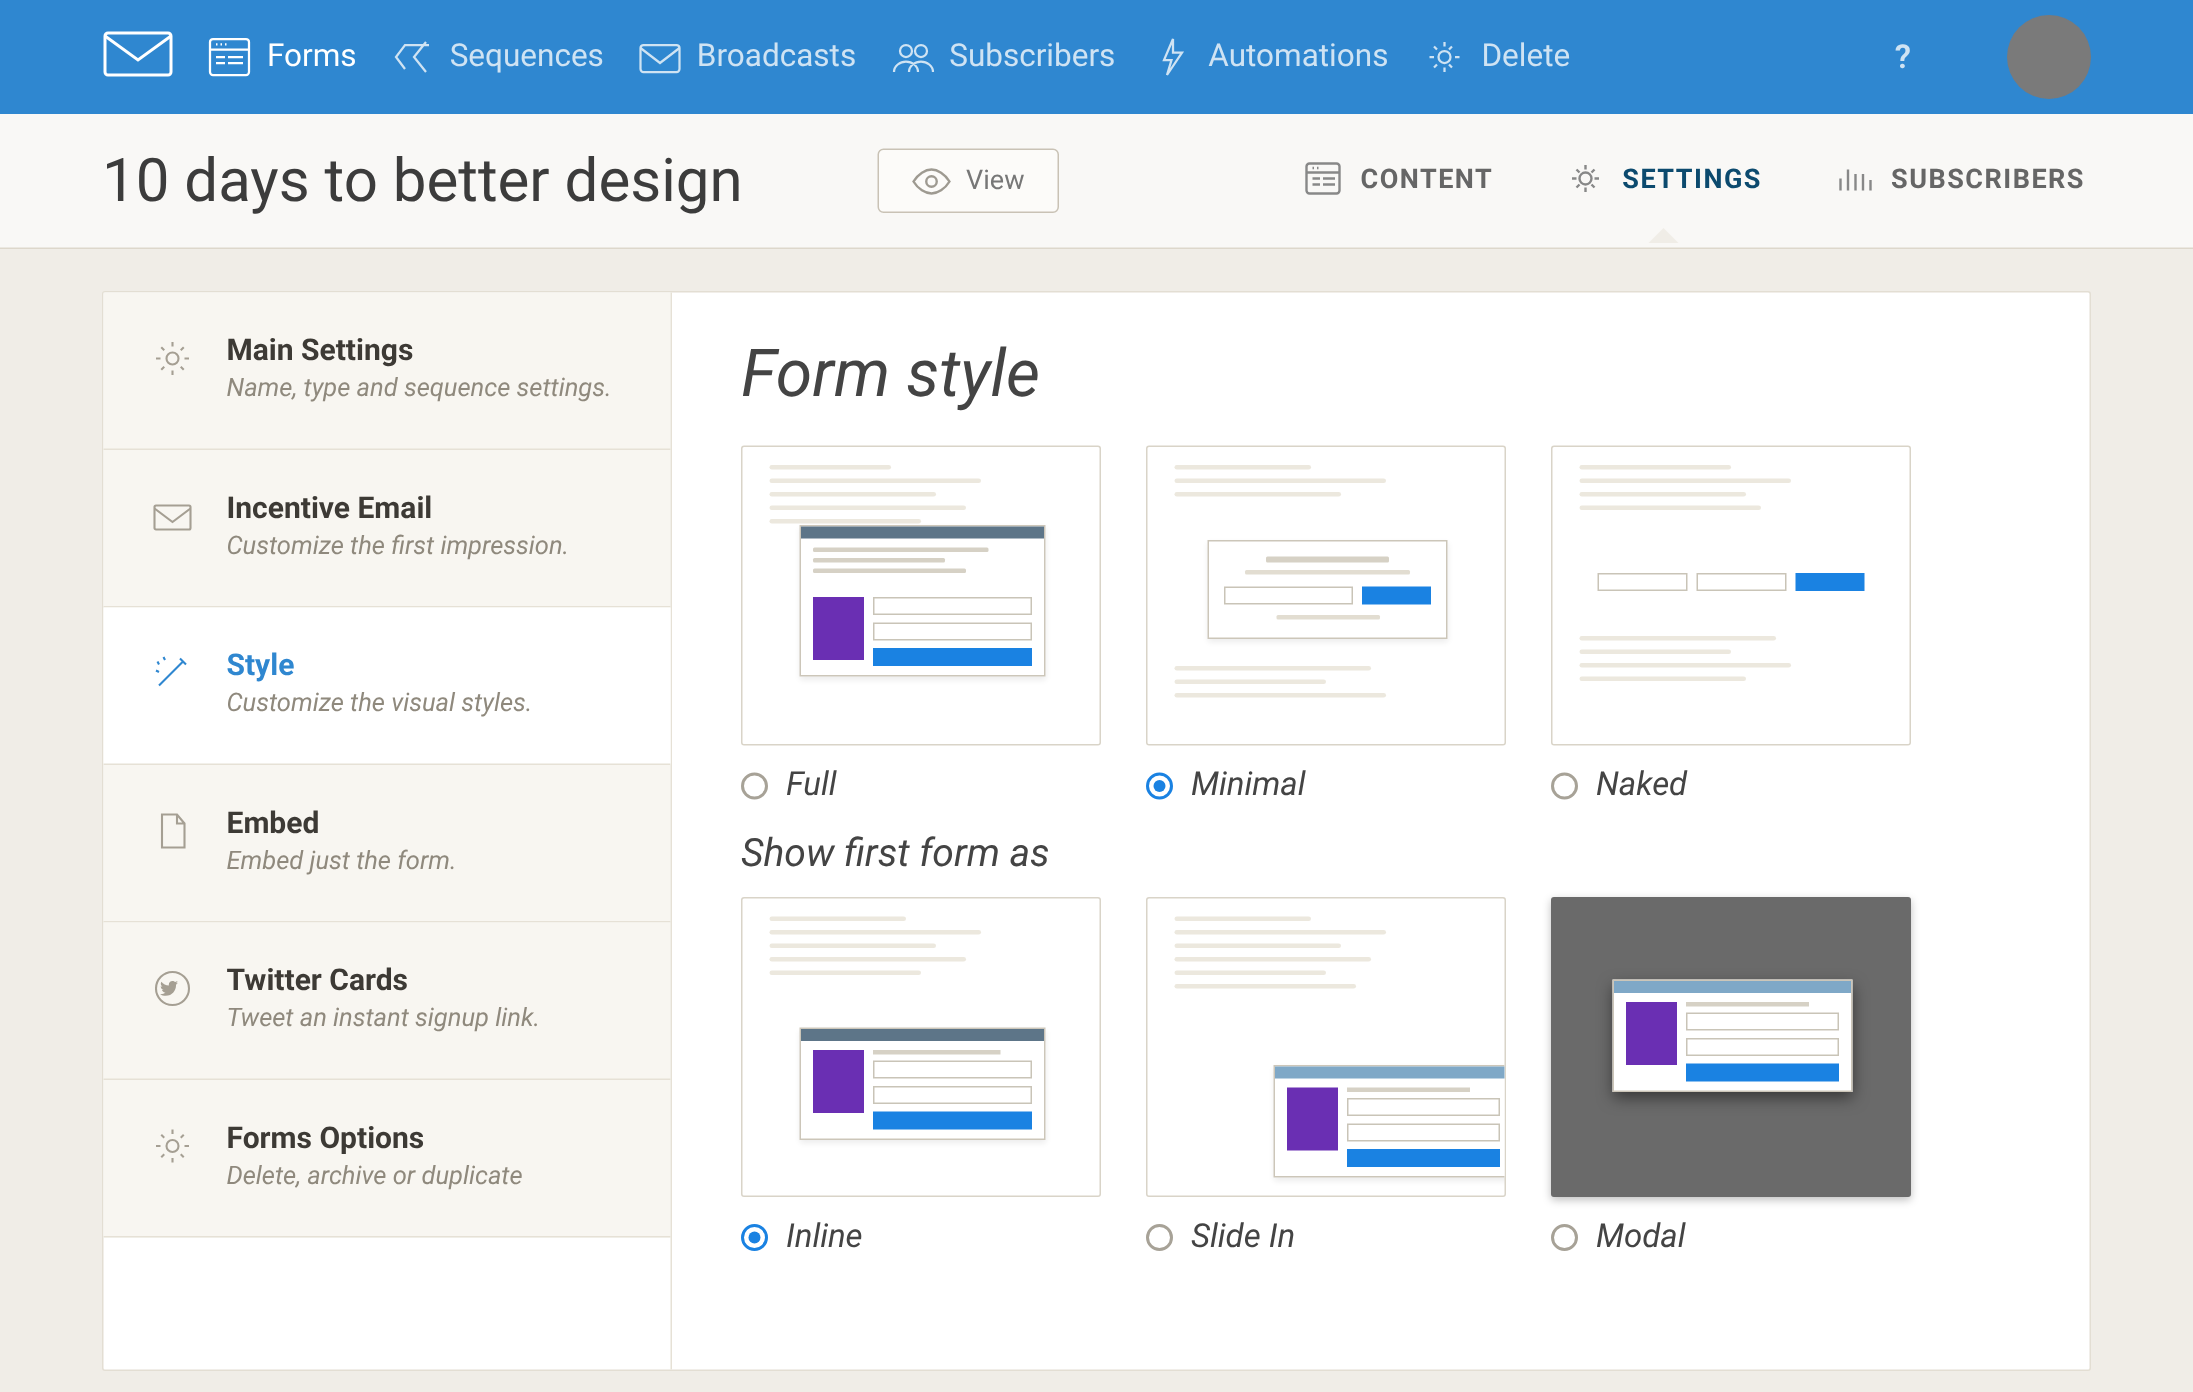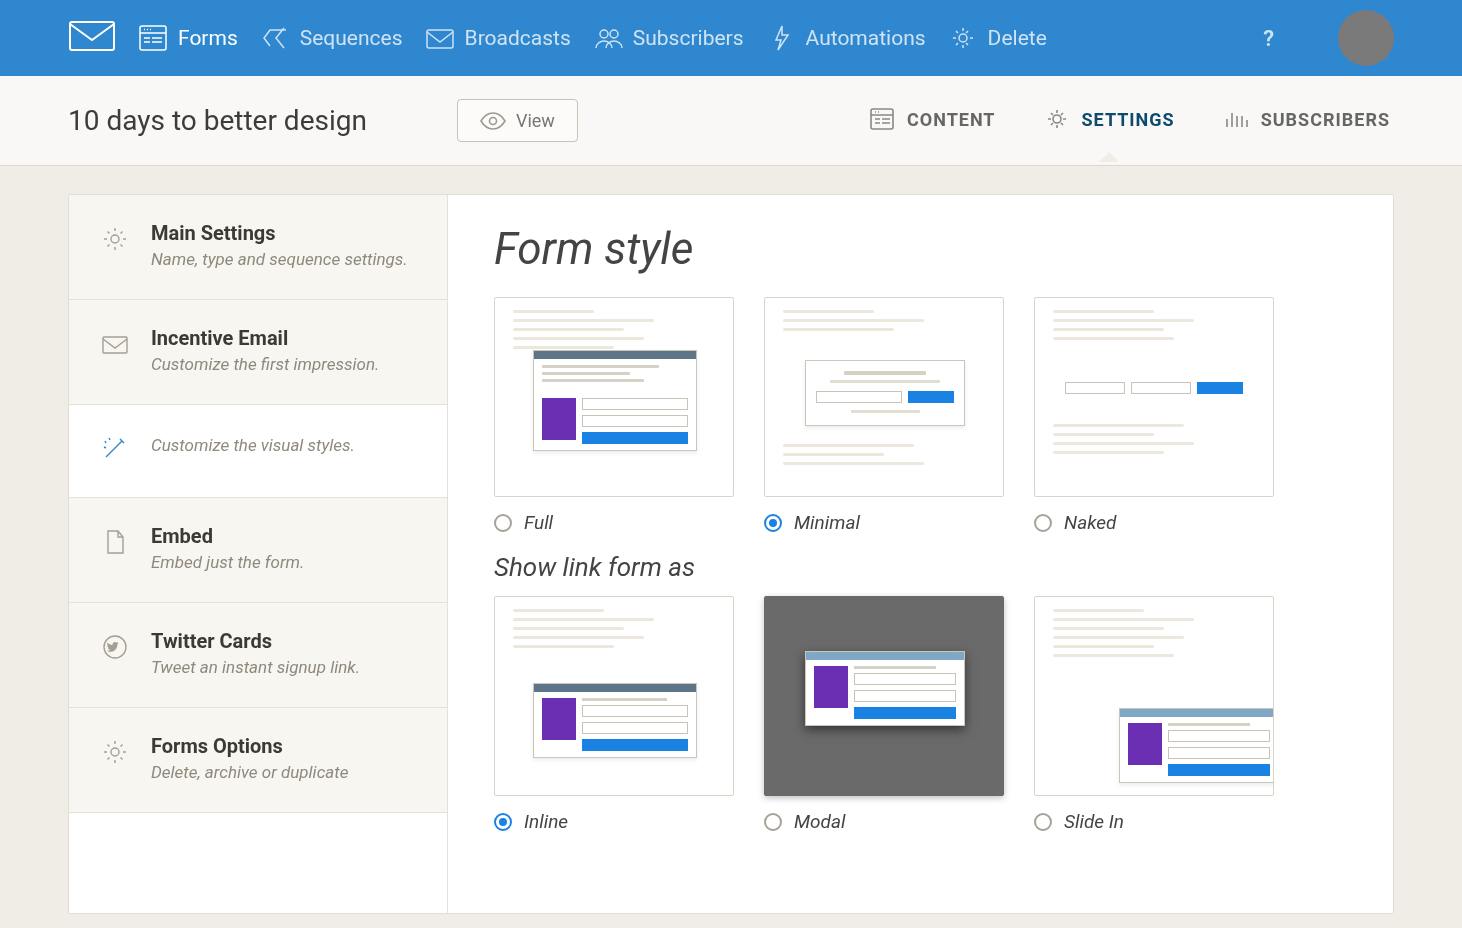--- a/index.html
+++ b/index.html
@@ -10,21 +10,21 @@
 .nav-item { display: flex; align-items: center; gap: 10px; color: #cfe3f3; font-size: 21px; cursor: pointer; text-decoration: none; }
 .nav-item svg { width: 30px; height: 28px; stroke: #cfe3f3; fill: none; stroke-width: 1.5; }
 .nav-item.active { color: #fff; }
 .nav-item.active svg { stroke: #fff; }
 .topnav .spacer { flex: 1; }
 .help-btn { color: #cfe3f3; font-size: 22px; font-weight: 600; padding: 4px 12px; cursor: pointer; }
 .avatar { width: 56px; height: 56px; border-radius: 50%; background: #7a7a7a; margin-left: 30px; cursor: pointer; }
 
 
 .subheader { background: #f9f8f6; border-bottom: 1px solid #ddd7cb; height: 90px; display: flex; align-items: center; padding: 0 68px; }
-.page-title { font-size: 28px; font-weight: 400; color: #3c3c3c; }
+.page-title { font-size: 40px; font-weight: 400; color: #3c3c3c; }
 .view-btn { margin-left: 90px; border: 1px solid #c9c2b5; border-radius: 4px; padding: 10px 22px; display:flex; align-items:center; gap:10px; color:#777; font-size:18px; cursor:pointer; background:#fcfbf9;}
 .view-btn svg { width:26px; height:18px; stroke:#9e9a91; fill:none; stroke-width:1.6;}
 .subheader .spacer { flex:1; }
 .subtab { display:flex; align-items:center; gap:12px; margin-left:40px; color:#666; font-weight:700; font-size:18px; letter-spacing:1px; cursor:pointer; padding: 30px 4px; border-bottom: 3px solid transparent;}
 .subtab svg { width:26px; height:24px; stroke:#888; fill:none; stroke-width:1.6;}
 .subtab.active { color:#0c4a6e; border-bottom-color: transparent; position:relative;}
 .subtab.active::after { content:''; position:absolute; bottom:-1px; left:50%; transform:translateX(-50%); width:0;height:0;border-left:10px solid transparent;border-right:10px solid transparent;border-bottom:10px solid #f0ede7;}
 
 
 .container { display:flex; margin: 28px 68px 0; background: #fff; border:1px solid #e3ded3; border-radius:2px; min-height: 720px;}
@@ -40,21 +40,21 @@
 .sidebar-item.active .title { color:#2f87d0; }
 .sidebar-item .desc { font-style: italic; color:#8f897d; font-size:17px; margin-top:4px; }
 
 .main { flex:1; padding: 28px 46px 40px; border-left:1px solid #e6e1d6;font-style:italic;}
 .main h1 { font-size: 44px; font-weight: 400; color:#444; margin-bottom: 22px;}
 .main h2 { font-size: 26px; font-weight:400; color:#444; margin: 18px 0 14px;}
 .card-row { display:flex; gap:30px; }
 .card-col { width:240px; }
 .card { width:240px; height:200px; border:1px solid #d9d4c8; background:#fff; border-radius:2px; overflow:hidden; position:relative; cursor:pointer;}
 .card.dark { background:#6a6a6a; border-color:#6a6a6a; box-shadow:0 2px 6px rgba(0,0,0,.25);}
-.radio-row { display:flex; align-items:center; gap:12px; margin-top:14px; font-size:19px; color:#444; cursor:pointer;}
+.radio-row { display:flex; align-items:center; gap:12px; margin-top:14px; font-size:22px; color:#444; cursor:pointer;}
 .radio { width:18px;height:18px;border:2px solid #a7a297;border-radius:50%; display:inline-block; position:relative;}
 .radio.checked { border-color:#1a82e2;}
 .radio.checked::after{content:'';position:absolute;inset:3px;border-radius:50%;background:#1a82e2;}
 
 
 .wf-bg-lines { position:absolute; inset:12px 18px; }
 .wf-bg-lines span{ display:block; height:3px; background:#ece8de; margin-bottom:6px; border-radius:2px;}
 .wf-panel { position:absolute; background:#fff; border:1px solid #ccc6b9; box-shadow:0 2px 4px rgba(0,0,0,.08);}
 .wf-header { height:8px; background:#5d7588;}
 .wf-row { display:flex; gap:6px; padding:6px 8px;}
@@ -179,20 +179,21 @@
         <div class="desc">Customize the first impression.</div>
       </div>
     </div>
     <div class="sidebar-item active" style="position:relative;">
       <div class="icon-box">
           <span><svg viewBox="0 0 30 28">
               <path d="M6 22 L22 6 M20 4l4 4 M5 6l1 2M9 3l1 2M4 12l2 1"></path>
             </svg></span>
         </div>
       <div class="texts">
+        <div class="title">Style</div>
         <div class="desc">Customize the visual styles.</div>
       </div>
     </div>
     <div class="sidebar-item">
       <div class="icon-box">
           <span><svg viewBox="0 0 30 28">
               <path d="M8 3h10l5 6v16H8z M18 3v6h5"></path>
             </svg></span>
         </div>
       <div class="texts">
@@ -313,21 +314,21 @@
               <span style="width:55%"></span>
             </div>
         </div>
         <label class="radio-row">
           <span class="radio"></span>
           <span>Naked</span>
         </label>
       </div>
     </div>
 
-    <h2>Show link form as</h2>
+    <h2>Show first form as</h2>
 
     <div class="card-row">
 
       <div class="card-col">
         <div class="card">
           <div class="wf-bg-lines">
               <span style="width:45%"></span>
               <span style="width:70%"></span>
               <span style="width:55%"></span>
               <span style="width:65%"></span>
@@ -342,20 +343,49 @@
                 <div class="wf-input"></div>
                 <div class="wf-input"></div>
                 <div class="wf-btn"></div>
               </div>
             </div>
           </div>
         </div>
         <label class="radio-row">
           <span class="radio checked"></span>
           <span>Inline</span>
+        </label>
+      </div>
+
+      <div class="card-col">
+        <div class="card">
+          <div class="wf-bg-lines">
+              <span style="width:45%"></span>
+              <span style="width:70%"></span>
+              <span style="width:55%"></span>
+              <span style="width:65%"></span>
+              <span style="width:50%"></span>
+              <span style="width:60%"></span>
+            </div>
+          <div class="wf-panel" style="right:-6px;bottom:12px;width:160px;">
+            <div class="wf-header" style="background:#7fa8c7"></div>
+            <div class="wf-row">
+              <div class="wf-img"></div>
+              <div style="flex:1">
+                <div style="height:3px;background:#d6d1c5;width:80%;margin-bottom:4px"></div>
+                <div class="wf-input"></div>
+                <div class="wf-input"></div>
+                <div class="wf-btn"></div>
+              </div>
+            </div>
+          </div>
+        </div>
+        <label class="radio-row">
+          <span class="radio"></span>
+          <span>Slide In</span>
         </label>
       </div>
 
       <div class="card-col">
         <div class="card dark">
           <div class="wf-panel" style="left:40px;top:54px;width:160px;box-shadow:0 4px 10px rgba(0,0,0,.5);">
             <div class="wf-header" style="background:#7fa8c7"></div>
             <div class="wf-row">
               <div class="wf-img"></div>
               <div style="flex:1">
@@ -365,45 +395,16 @@
                 <div class="wf-btn"></div>
               </div>
             </div>
           </div>
         </div>
         <label class="radio-row">
           <span class="radio"></span>
           <span>Modal</span>
         </label>
       </div>
-
-      <div class="card-col">
-        <div class="card">
-          <div class="wf-bg-lines">
-              <span style="width:45%"></span>
-              <span style="width:70%"></span>
-              <span style="width:55%"></span>
-              <span style="width:65%"></span>
-              <span style="width:50%"></span>
-              <span style="width:60%"></span>
-            </div>
-          <div class="wf-panel" style="right:-6px;bottom:12px;width:160px;">
-            <div class="wf-header" style="background:#7fa8c7"></div>
-            <div class="wf-row">
-              <div class="wf-img"></div>
-              <div style="flex:1">
-                <div style="height:3px;background:#d6d1c5;width:80%;margin-bottom:4px"></div>
-                <div class="wf-input"></div>
-                <div class="wf-input"></div>
-                <div class="wf-btn"></div>
-              </div>
-            </div>
-          </div>
-        </div>
-        <label class="radio-row">
-          <span class="radio"></span>
-          <span>Slide In</span>
-        </label>
-      </div>
     </div>
 
   </div>
 </div>
 
 </body></html>

